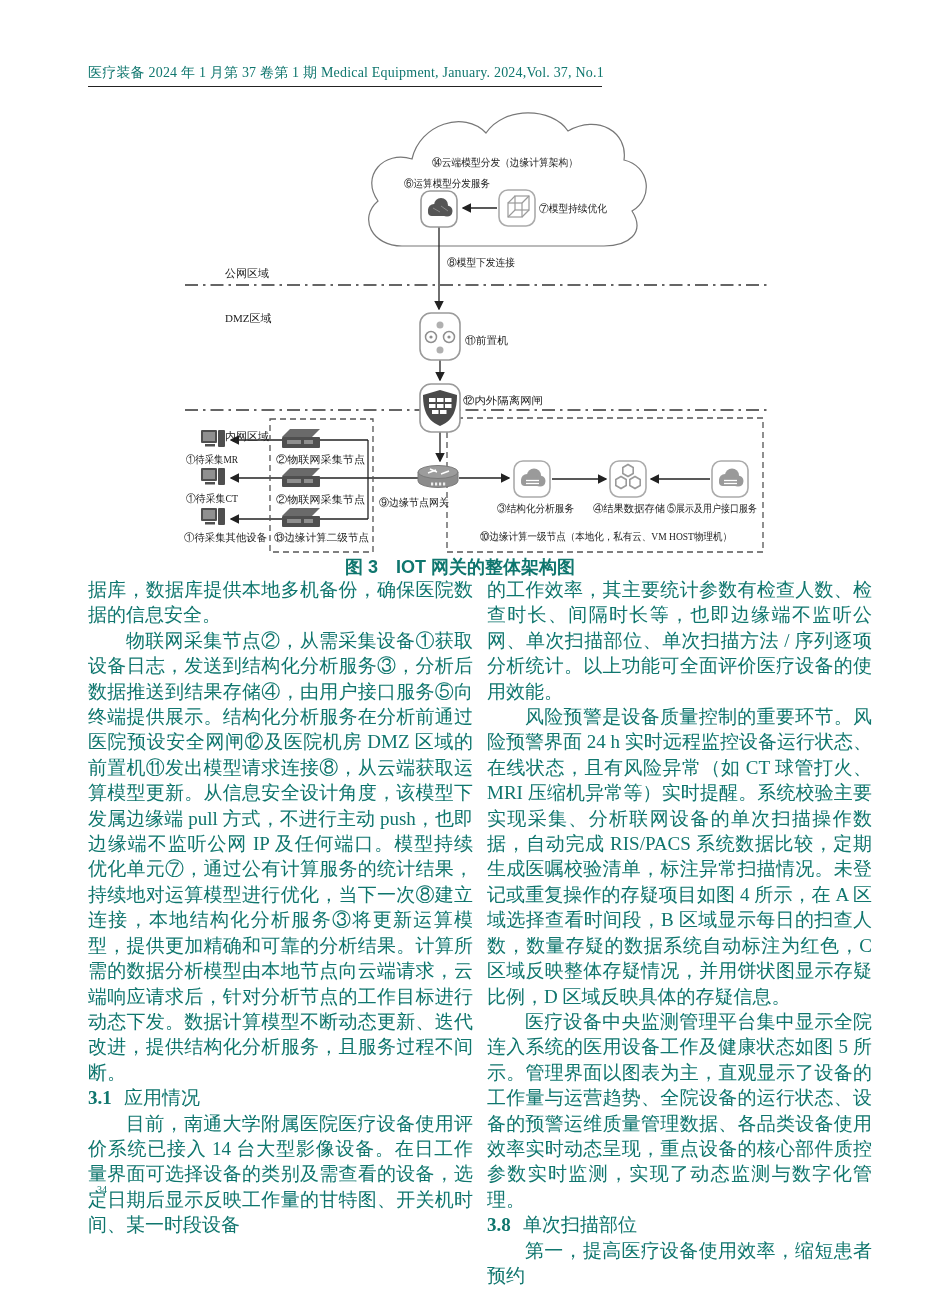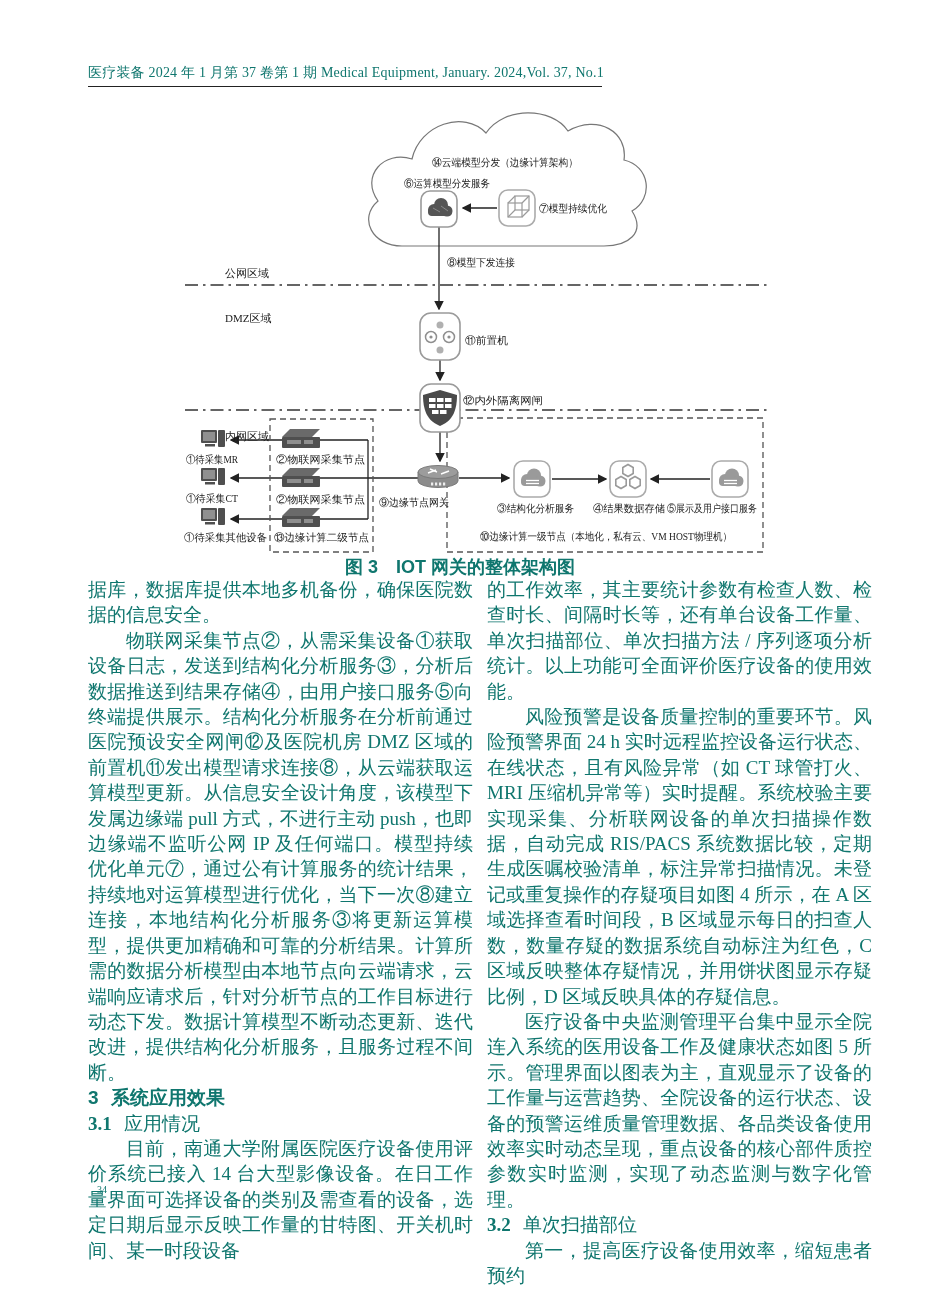--- a/index.html
+++ b/index.html
@@ -202,28 +202,27 @@
     <text x="593" y="512" textLength="72" lengthAdjust="spacingAndGlyphs">④结果数据存储</text>
     <text x="667" y="512" textLength="90" lengthAdjust="spacingAndGlyphs">⑤展示及用户接口服务</text>
     <text x="480" y="540" textLength="252" lengthAdjust="spacingAndGlyphs">⑩边缘计算一级节点（本地化，私有云、VM HOST物理机）</text>
   </svg>
 
   <div class="abs" id="fig-caption">图 3　IOT 网关的整体架构图</div>
 
   <div class="abs col" id="col-left">
     <p>据库，数据库提供本地多机备份，确保医院数据的信息安全。</p>
     <p class="ind">物联网采集节点②，从需采集设备①获取设备日志，发送到结构化分析服务③，分析后数据推送到结果存储④，由用户接口服务⑤向终端提供展示。结构化分析服务在分析前通过医院预设安全网闸⑫及医院机房 DMZ 区域的前置机⑪发出模型请求连接⑧，从云端获取运算模型更新。从信息安全设计角度，该模型下发属边缘端 pull 方式，不进行主动 push，也即边缘端不监听公网 IP 及任何端口。模型持续优化单元⑦，通过公有计算服务的统计结果，持续地对运算模型进行优化，当下一次⑧建立连接，本地结构化分析服务③将更新运算模型，提供更加精确和可靠的分析结果。计算所需的数据分析模型由本地节点向云端请求，云端响应请求后，针对分析节点的工作目标进行动态下发。数据计算模型不断动态更新、迭代改进，提供结构化分析服务，且服务过程不间断。</p>
-    <div class="h1line"><span class="hnum">3</span><span>系统应用效果</span></div>
     <div class="h2line"><span class="num hnum">3.1</span><span>应用情况</span></div>
     <p class="ind">目前，南通大学附属医院医疗设备使用评价系统已接入 14 台大型影像设备。在日工作量界面可选择设备的类别及需查看的设备，选定日期后显示反映工作量的甘特图、开关机时间、某一时段设备</p>
   </div>
 
   <div class="abs col" id="col-right">
-    <p>的工作效率，其主要统计参数有检查人数、检查时长、间隔时长等，还有单台设备工作量、单次扫描部位、单次扫描方法 / 序列逐项分析统计。以上功能可全面评价医疗设备的使用效能。</p>
+    <p>的工作效率，其主要统计参数有检查人数、检查时长、间隔时长等，也即边缘端不监听公网、单次扫描部位、单次扫描方法 / 序列逐项分析统计。以上功能可全面评价医疗设备的使用效能。</p>
     <p class="ind">风险预警是设备质量控制的重要环节。风险预警界面 24 h 实时远程监控设备运行状态、在线状态，且有风险异常（如 CT 球管打火、MRI 压缩机异常等）实时提醒。系统校验主要实现采集、分析联网设备的单次扫描操作数据，自动完成 RIS/PACS 系统数据比较，定期生成医嘱校验清单，标注异常扫描情况。未登记或重复操作的存疑项目如图 4 所示，在 A 区域选择查看时间段，B 区域显示每日的扫查人数，数量存疑的数据系统自动标注为红色，C 区域反映整体存疑情况，并用饼状图显示存疑比例，D 区域反映具体的存疑信息。</p>
     <p class="ind">医疗设备中央监测管理平台集中显示全院连入系统的医用设备工作及健康状态如图 5 所示。管理界面以图表为主，直观显示了设备的工作量与运营趋势、全院设备的运行状态、设备的预警运维质量管理数据、各品类设备使用效率实时动态呈现，重点设备的核心部件质控参数实时监测，实现了动态监测与数字化管理。</p>
-    <div class="h2line"><span class="num hnum">3.2</span><span>单次扫描部位</span></div>
+    <div class="h2line"><span class="num hnum">3.8</span><span>单次扫描部位</span></div>
     <p class="ind">第一，提高医疗设备使用效率，缩短患者预约</p>
   </div>
 
   <div class="abs" id="pageno">34</div>
 
 </div>
 
 </body></html>

